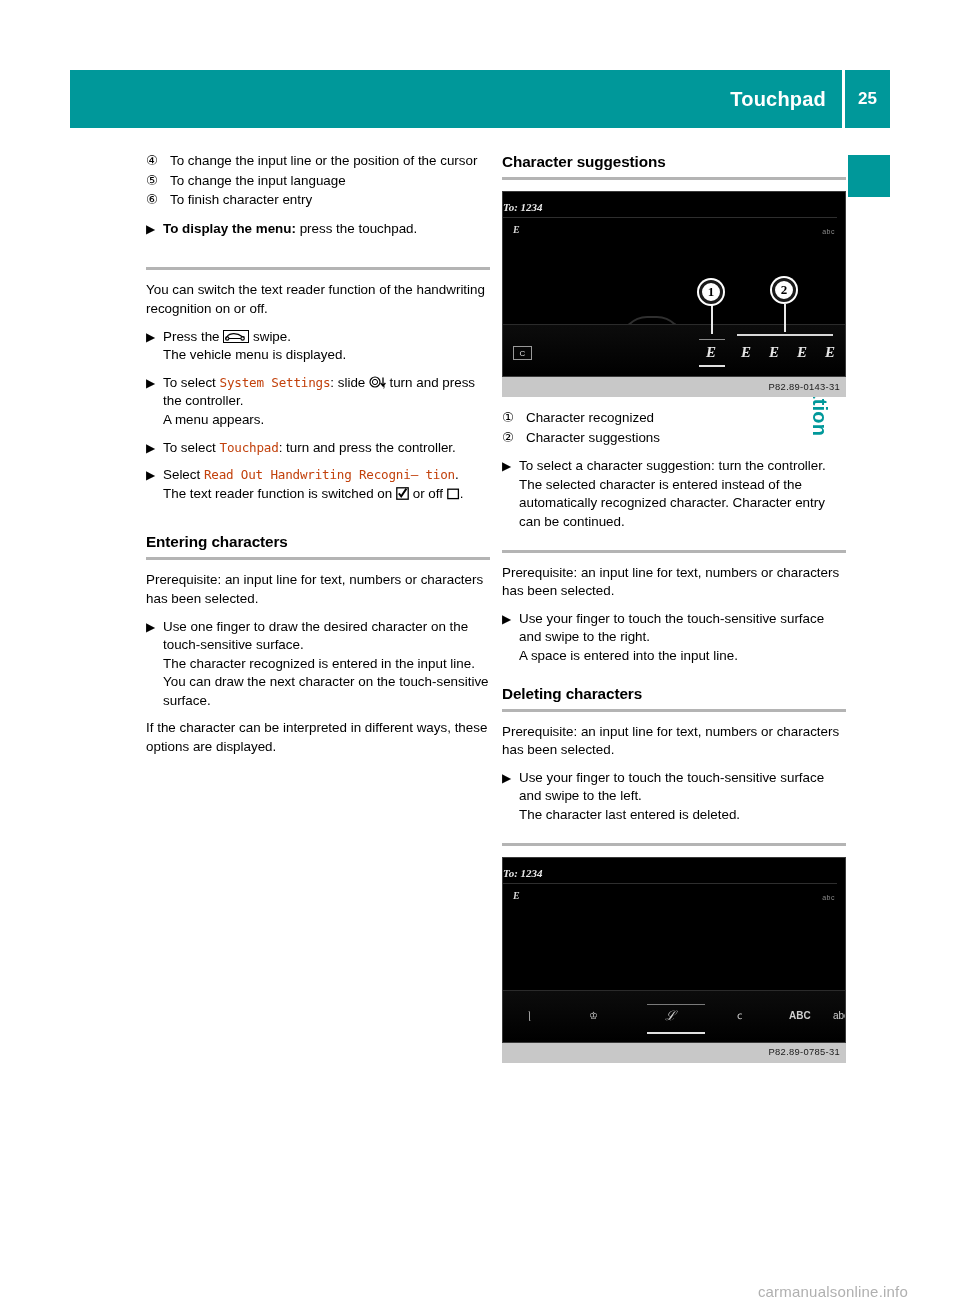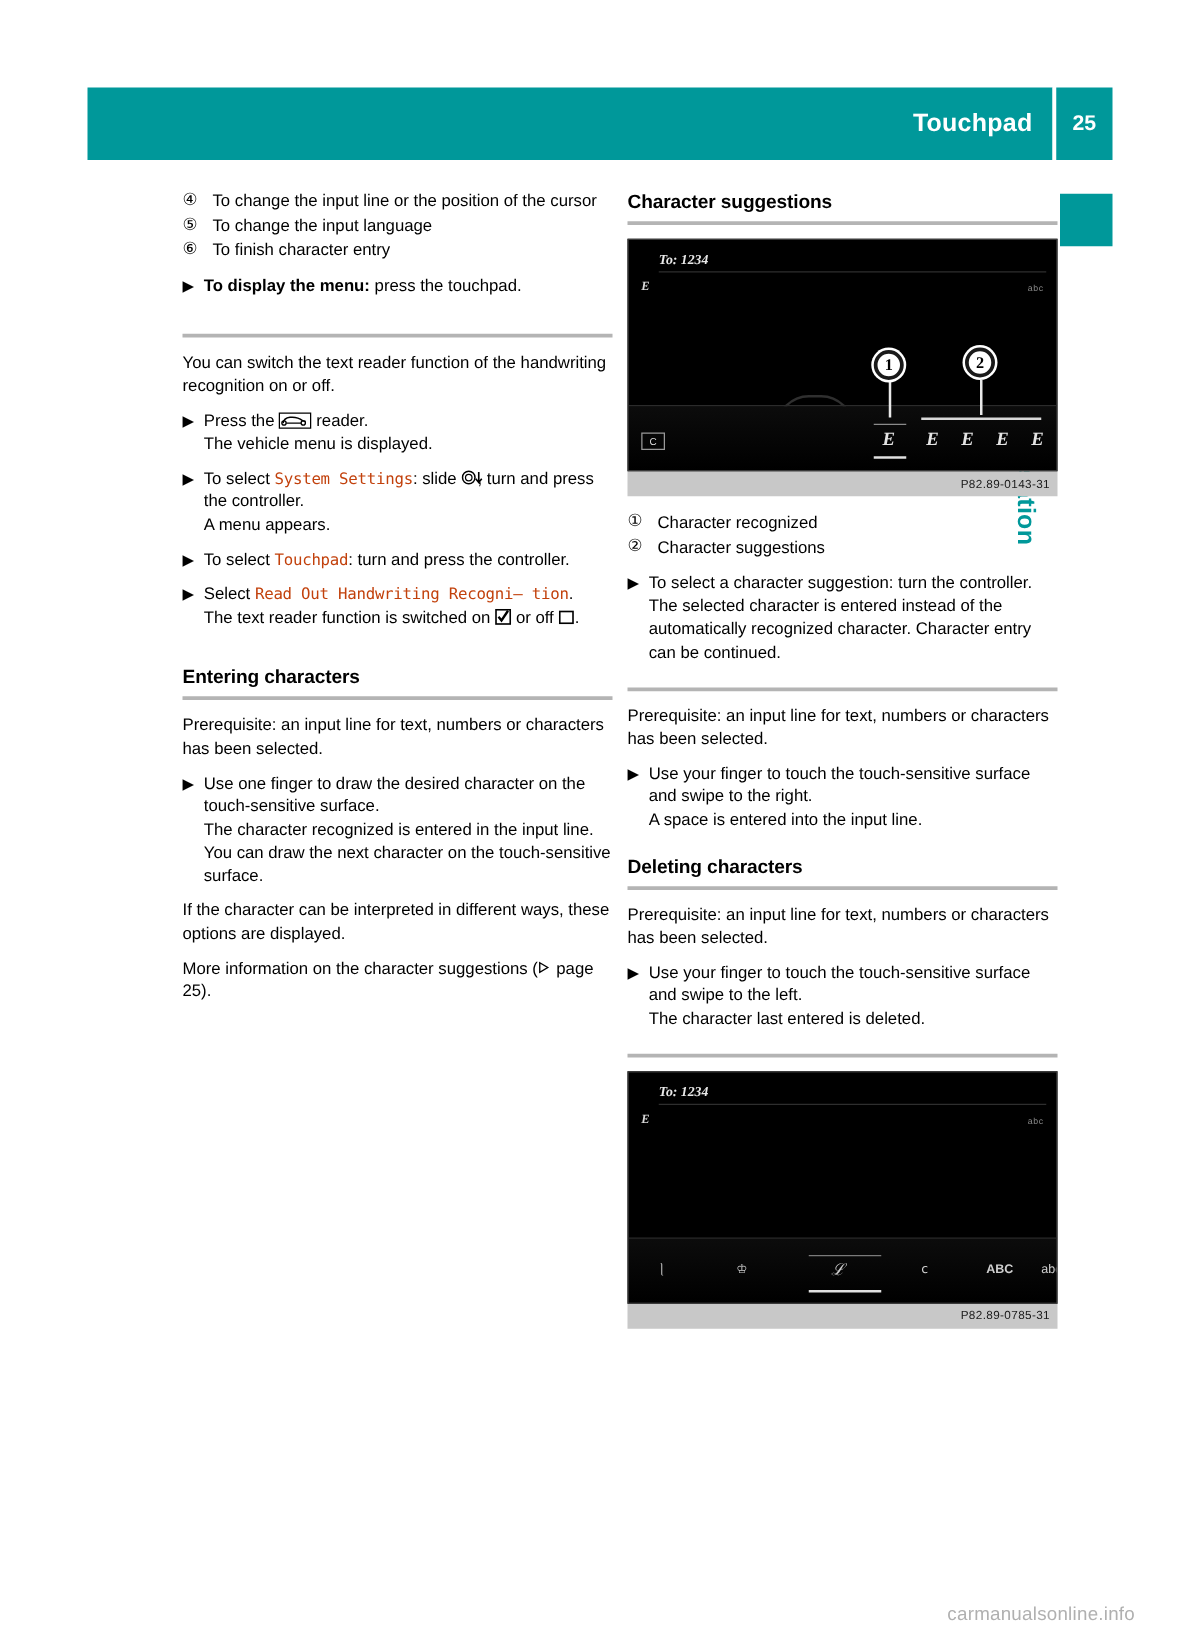--- a/index.html
+++ b/index.html
@@ -175,21 +175,21 @@
   }
   .fig-code {
     font-size: 9.4px;
     color: #1a1a1a;
     font-family: "Liberation Sans", sans-serif;
     letter-spacing: 0.3px;
   }
 
   
   .scr-topline {
-    position: absolute; left: 24px; top: 6px; right: 8px; height: 20px;
+    position: absolute; left: 0; top: 6px; right: 8px; height: 20px;
     border-bottom: 1px solid #2e2e2e;
   }
   .scr-to {
     color: #e8e8e8; font-size: 11px; font-style: italic; font-weight: bold;
     font-family: "Liberation Serif", serif;
   }
   .scr-lang {
     position: absolute; left: 10px; top: 29px;
     color: #d8d8d8; font-size: 10px; font-style: italic; font-weight: bold;
     font-family: "Liberation Serif", serif;
@@ -301,21 +301,21 @@
   <p class="p">You can switch the text reader function of the handwriting recognition on or off.</p>
 
   <div class="step">
     <span class="step-mark">▶</span>
     <span class="step-body">
       <span>Press the </span><span class="icn icn-car"><svg width="23" height="10" viewBox="0 0 23 10" style="display:block">
             <path d="M2.5 7.5 Q3 3.5 8 2.8 Q14 2.2 18 5.5 L20.5 6.2" fill="none" stroke="#000" stroke-width="1.2"></path>
             <circle cx="3.2" cy="7.4" r="1.7" fill="none" stroke="#000" stroke-width="1.1"></circle>
             <circle cx="18.6" cy="7.4" r="1.7" fill="none" stroke="#000" stroke-width="1.1"></circle>
             <path d="M5 7.5 L16.8 7.5" stroke="#000" stroke-width="1"></path>
-          </svg></span><span> reader.</span>
+          </svg></span><span> swipe.</span>
       <br><span>The vehicle menu is displayed.</span>
     </span>
   </div>
 
   <div class="step">
     <span class="step-mark">▶</span>
     <span class="step-body">
       <span>To select </span><span class="menu">System Settings</span><span>: slide </span><span class="icn icn-controller"><svg width="20" height="12" viewBox="0 0 20 12" style="display:block">
             <circle cx="6" cy="6" r="5" fill="none" stroke="#000" stroke-width="1.2"></circle>
             <circle cx="6" cy="6" r="2.6" fill="none" stroke="#000" stroke-width="1"></circle>
@@ -353,23 +353,20 @@
   <div class="step">
     <span class="step-mark">▶</span>
     <span class="step-body">
       <span>Use one finger to draw the desired character on the touch-sensitive surface.</span>
       <br><span>The character recognized is entered in the input line. You can draw the next character on the touch-sensitive surface.</span>
     </span>
   </div>
 
   <p class="p">If the character can be interpreted in different ways, these options are displayed.</p>
 
-  <p class="p"><span>More information on the character suggestions (</span><span class="icn icn-ref"><svg width="10" height="10" viewBox="0 0 10 10" style="display:block">
-          <path d="M1.8 1.2 L8.2 5 L1.8 8.8 Z" fill="none" stroke="#000" stroke-width="1.1"></path>
-        </svg></span><span> page 25).</span></p>
 
 </div>
 
 <div class="col col-right">
 
   <h2 class="section">Character suggestions</h2>
   <div class="rule"></div>
 
   <div class="figure">
     <div class="fig-screen">

